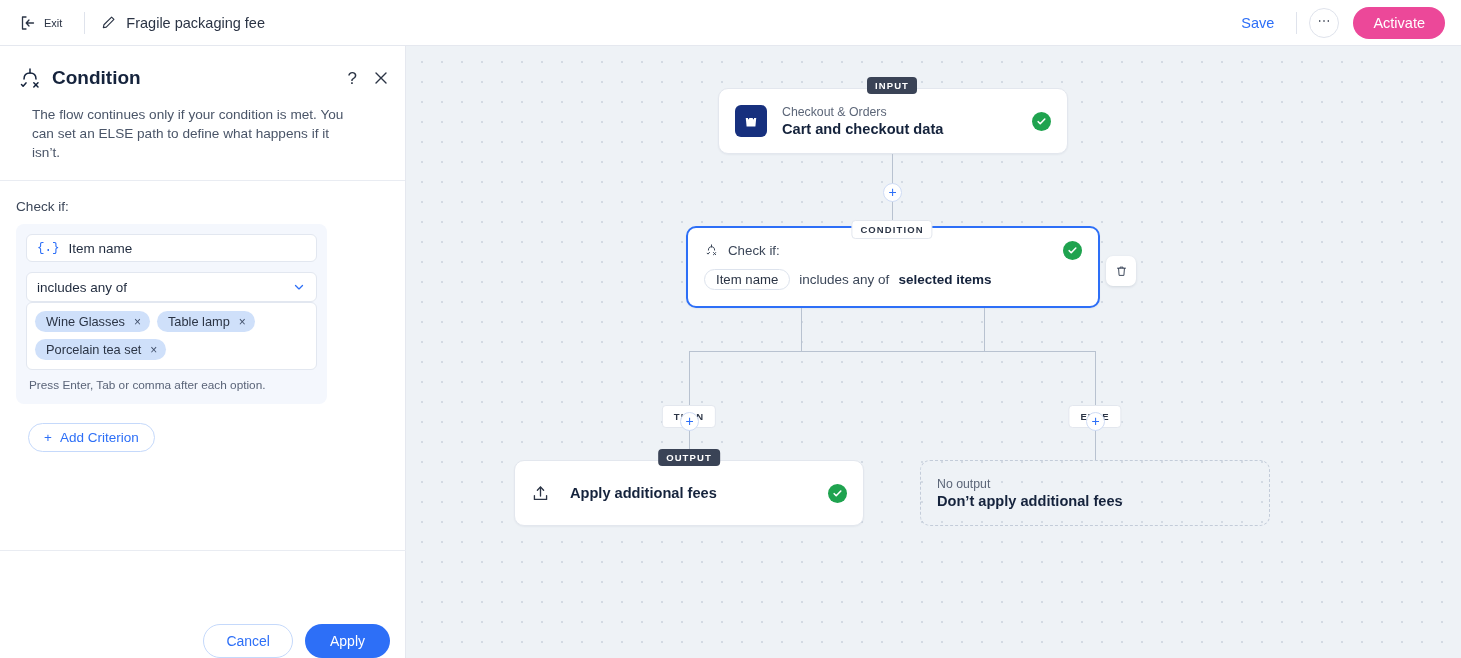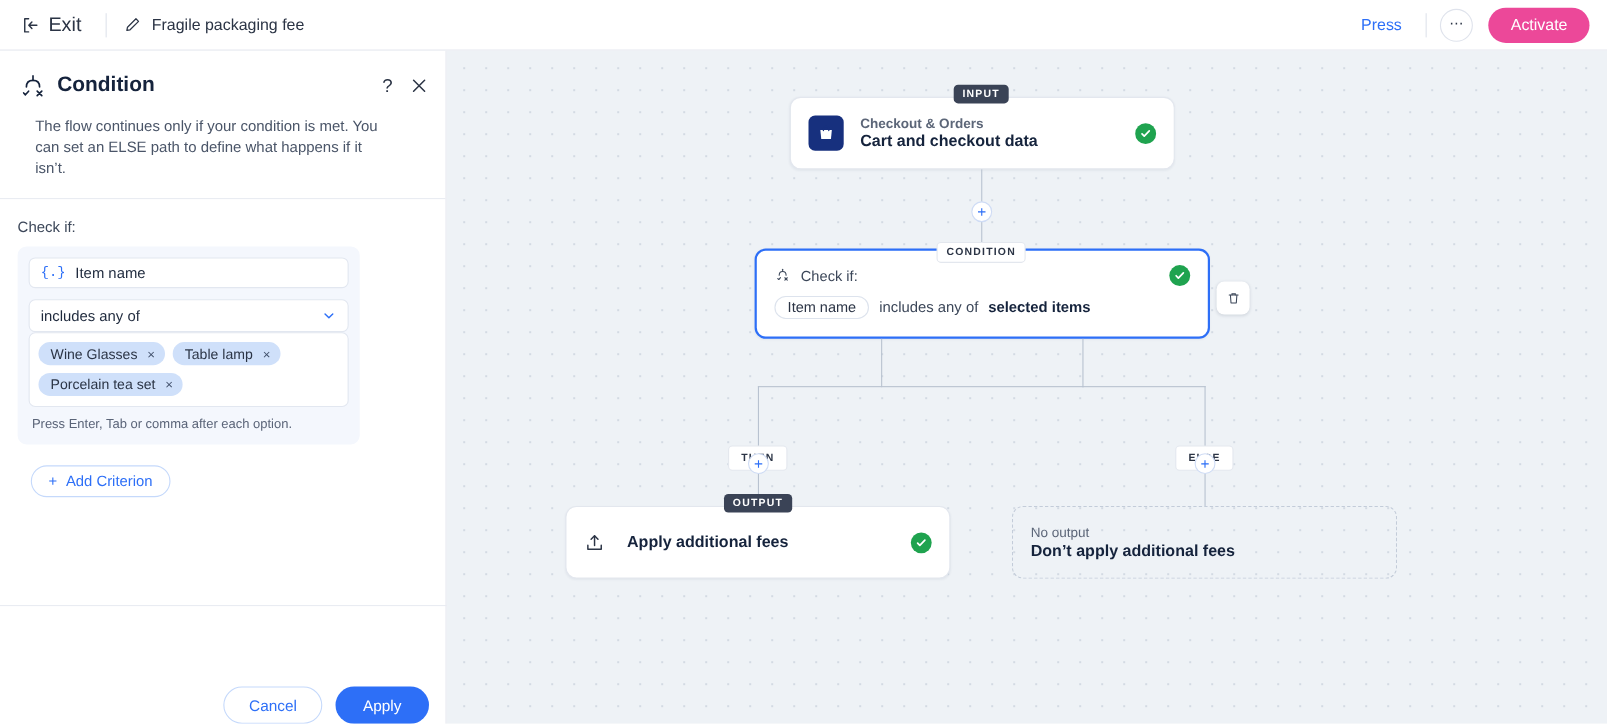--- a/index.html
+++ b/index.html
@@ -13,21 +13,21 @@
 
   
   .topbar {
     position: absolute; top: 0; left: 0; width: 1461px; height: 46px;
     background: #fff; border-bottom: 1px solid #e5e8ef;
     display: flex; align-items: center; z-index: 20;
   }
   .tb-left { display: flex; align-items: center; padding-left: 14px; gap: 0; }
   .exit-btn {
     display: flex; align-items: center; gap: 8px;
-    font-size: 18px; color: #2b3445; cursor: pointer;
+    font-size: 11px; color: #2b3445; cursor: pointer;
     padding: 4px 6px; border-radius: 4px;
   }
   .tb-divider { width: 1px; height: 22px; background: #dfe3ec; margin: 0 16px; }
   .flow-title-wrap { display: flex; align-items: center; gap: 10px; cursor: pointer; }
   .flow-title { font-size: 14.5px; color: #2b3445; }
   .tb-right {
     margin-left: auto; display: flex; align-items: center;
     gap: 0; padding-right: 16px;
   }
   .save-link {
@@ -148,21 +148,21 @@
   }
 
   
   #input-node { left: 312px; top: 42px; width: 350px; height: 66px;
     display: flex; align-items: center; padding: 0 16px; }
   .shop-icon {
     width: 32px; height: 32px; border-radius: 6px; background: #17307e;
     display: flex; align-items: center; justify-content: center; flex: 0 0 auto;
   }
   .node-texts { margin-left: 15px; }
-  .node-sub { font-size: 12.3px; color: #5c6678; margin-bottom: 2px; font-weight: bold; }
+  .node-sub { font-size: 12.3px; color: #5c6678; margin-bottom: 2px; }
   .node-main { font-size: 14.6px; font-weight: bold; color: #15233c; }
   .ok {
     width: 19px; height: 19px; border-radius: 50%; background: #1fa34f;
     display: flex; align-items: center; justify-content: center; margin-left: auto;
   }
 
   
   #cond-node { left: 280px; top: 180px; width: 414px; height: 82px;
     border: 2px solid #2d6ff7; padding: 13px 16px 0 16px; }
   .cond-row1 { display: flex; align-items: center; }
@@ -209,21 +209,21 @@
       </div>
       <div class="tb-divider"></div>
       <div class="flow-title-wrap">
         <svg width="15" height="15" viewBox="0 0 16 16" fill="none">
           <path d="M11.3 2.2l2.5 2.5-8.2 8.2-3.1.6.6-3.1 8.2-8.2z" stroke="#2b3445" stroke-width="1.2" stroke-linejoin="round"></path>
         </svg>
         <span class="flow-title">Fragile packaging fee</span>
       </div>
     </div>
     <div class="tb-right">
-      <div class="save-link">Press</div>
+      <div class="save-link">Save</div>
       <div class="tb-divider2"></div>
       <div class="more-btn">
         <span>⋯</span>
       </div>
       <button class="activate-btn">Activate</button>
     </div>
   </div>
 
   <div class="panel">
 

